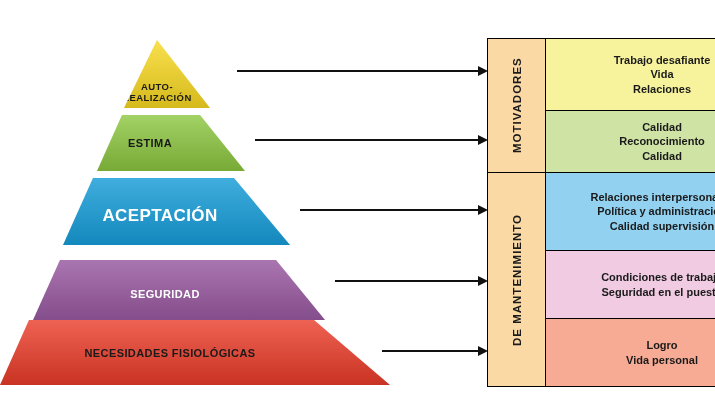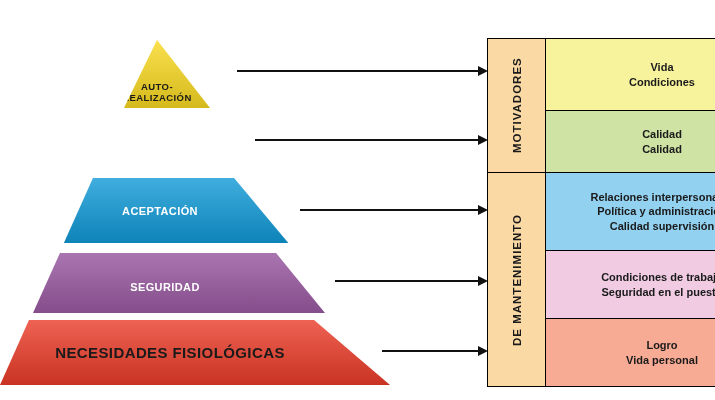--- a/index.html
+++ b/index.html
@@ -14,29 +14,29 @@
     font-weight:bold;letter-spacing:.4px;text-align:center;
     background-image:linear-gradient(rgba(255,255,255,.20),rgba(0,0,0,.14));
   }
   .L0{left:110px;top:40px;width:105px;height:68px;
       clip-path:polygon(47px 0,100px 68px,14px 68px);
       align-items:flex-end;padding-bottom:5px;padding-right:11px;
       font-size:9.5px;line-height:11px;box-sizing:border-box;}
   .L1{left:90px;top:115px;width:160px;height:56px;
       clip-path:polygon(32px 0,110px 0,155px 56px,7px 56px);
       padding-right:40px;font-size:11px;box-sizing:border-box;}
-  .L2{left:55px;top:178px;width:240px;height:65px;
+  .L2{left:55px;top:178px;width:240px;height:75px;
       clip-path:polygon(38px 0,179px 0,235px 67px,8px 67px);
-      padding-right:30px;font-size:11px;box-sizing:border-box;}
-  .L3{left:25px;top:253px;width:305px;height:68px;
+      padding-right:30px;font-size:17px;box-sizing:border-box;}
+  .L3{left:25px;top:260px;width:305px;height:68px;
       clip-path:polygon(35px 0,251px 0,300px 60px,8px 60px);
       padding-right:25px;font-size:11px;box-sizing:border-box;}
   .L4{left:0px;top:320px;width:392px;height:65px;
       clip-path:polygon(29px 0,314px 0,390px 65px,0 65px);
-      padding-right:52px;font-size:15px;box-sizing:border-box;}
+      padding-right:52px;font-size:11px;box-sizing:border-box;}
 
   
   .arrow{position:absolute;height:2px;background:#111;}
   .arrow::after{
     content:'';position:absolute;right:-10px;top:-4px;
     border-left:10px solid #111;border-top:5px solid transparent;
     border-bottom:5px solid transparent;
   }
   .A0{left:237px;top:70px;width:241px;}
   .A1{left:255px;top:139px;width:223px;}
@@ -65,20 +65,23 @@
   }
 </style>
 </head>
 <body>
 
 <div id="canvas">
 
   <div class="layer L0" style="background-color: rgb(248, 216, 33); color: rgb(26, 26, 26);">
     <span>AUTO-REALIZACIÓN</span>
   </div>
+  <div class="layer L1" style="background-color: rgb(140, 198, 63); color: rgb(26, 26, 26);">
+    <span>ESTIMA</span>
+  </div>
   <div class="layer L2" style="background-color: rgb(16, 153, 214); color: rgb(255, 255, 255);">
     <span>ACEPTACIÓN</span>
   </div>
   <div class="layer L3" style="background-color: rgb(148, 83, 156); color: rgb(255, 255, 255);">
     <span>SEGURIDAD</span>
   </div>
   <div class="layer L4" style="background-color: rgb(234, 59, 40); color: rgb(26, 26, 26);">
     <span>NECESIDADES FISIOLÓGICAS</span>
   </div>
 
@@ -87,26 +90,28 @@
   <div class="arrow A2"></div>
   <div class="arrow A3"></div>
   <div class="arrow A4"></div>
 
   <div class="tbl">
 
     <div class="vcell g-motiv" style="background-color: rgb(251, 217, 165);">MOTIVADORES</div>
     <div class="vcell g-mant" style="background-color: rgb(251, 217, 165);">DE MANTENIMIENTO</div>
 
     <div class="rcell" style="grid-row: 1; background-color: rgb(247, 243, 157);">
+      <div>Trabajo desafiante</div>
       <div>Vida</div>
-      <div>Condiciones</div>
+      <div>Relaciones</div>
     </div>
 
     <div class="rcell" style="grid-row: 2; background-color: rgb(207, 227, 165);">
       <div>Calidad</div>
+      <div>Reconocimiento</div>
       <div>Calidad</div>
     </div>
 
     <div class="rcell" style="grid-row: 3; background-color: rgb(146, 209, 240);">
       <div>Relaciones interpersonales</div>
       <div>Política y administración</div>
       <div>Calidad supervisión</div>
     </div>
 
     <div class="rcell" style="grid-row: 4; background-color: rgb(240, 203, 226);">

